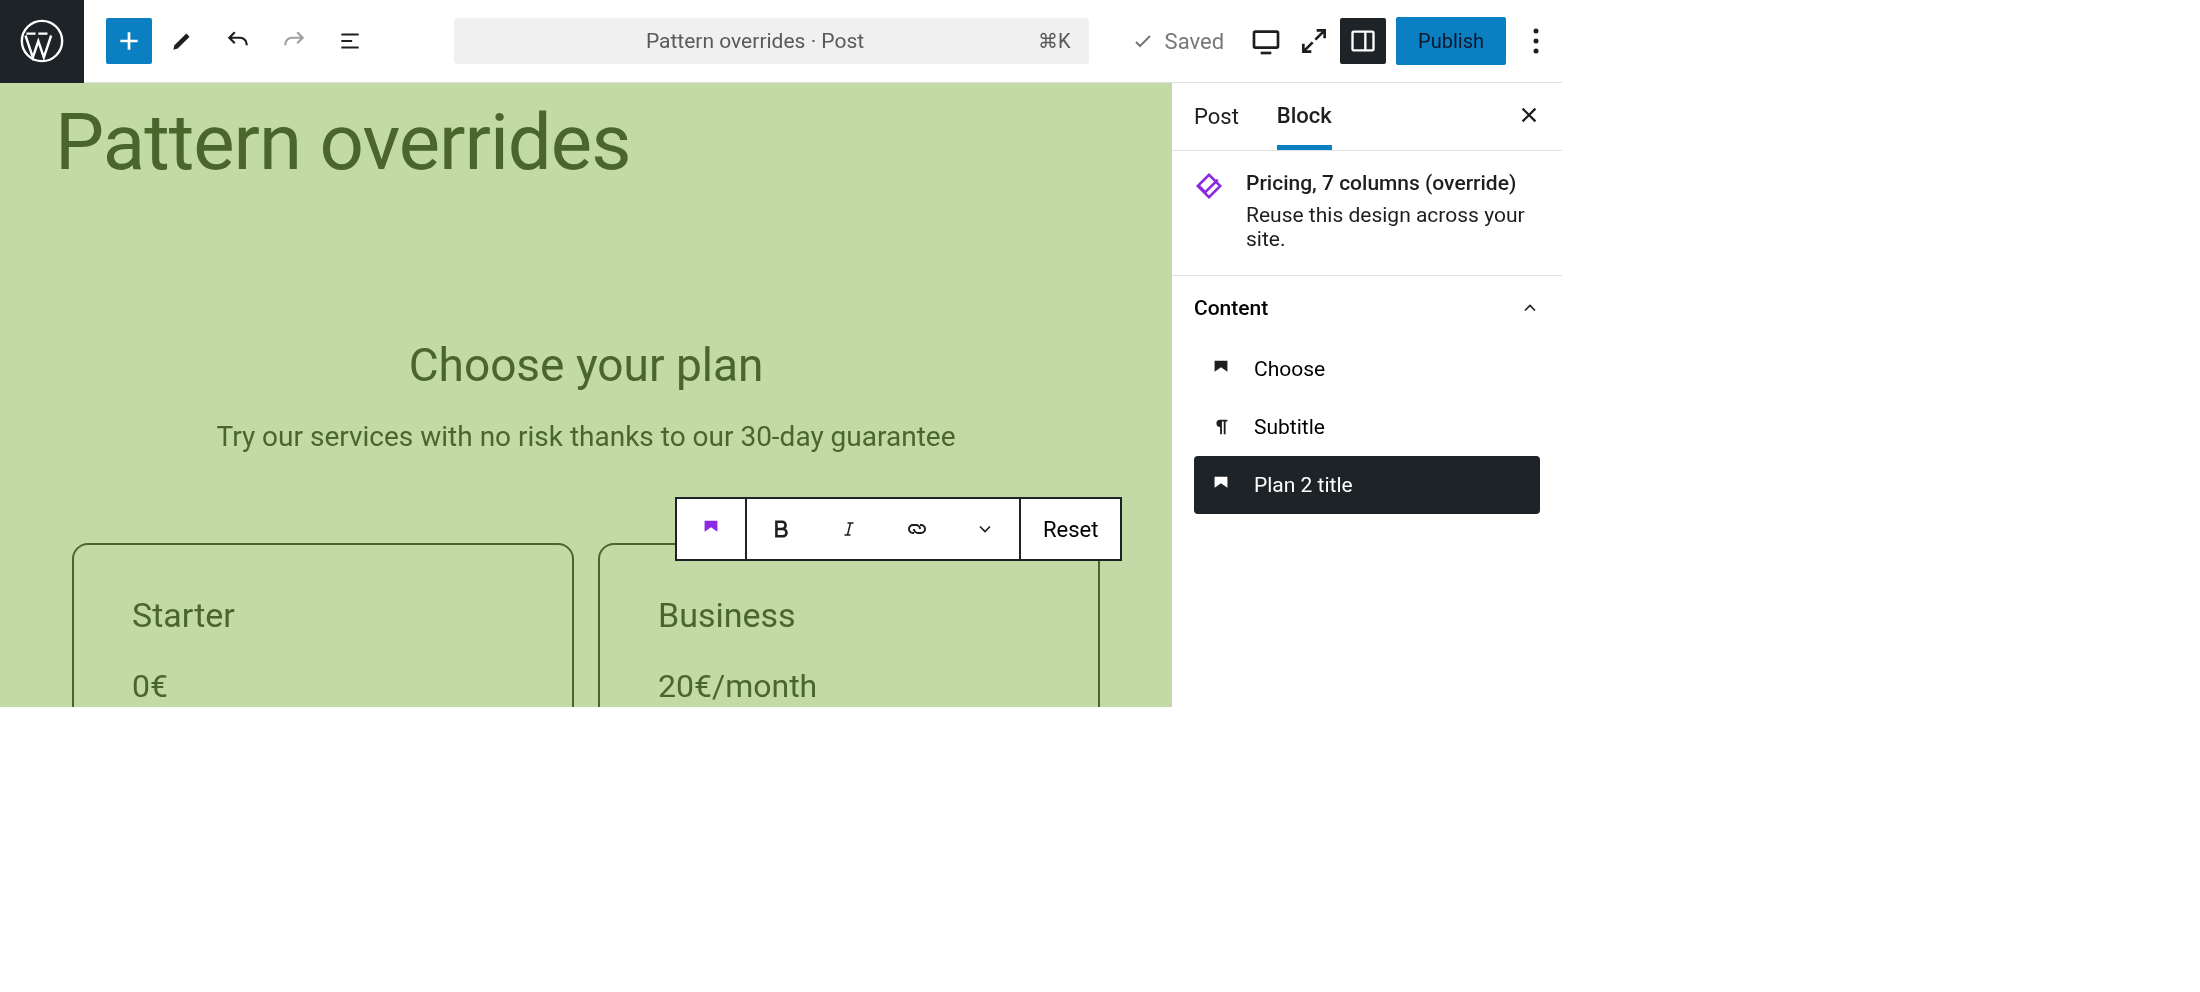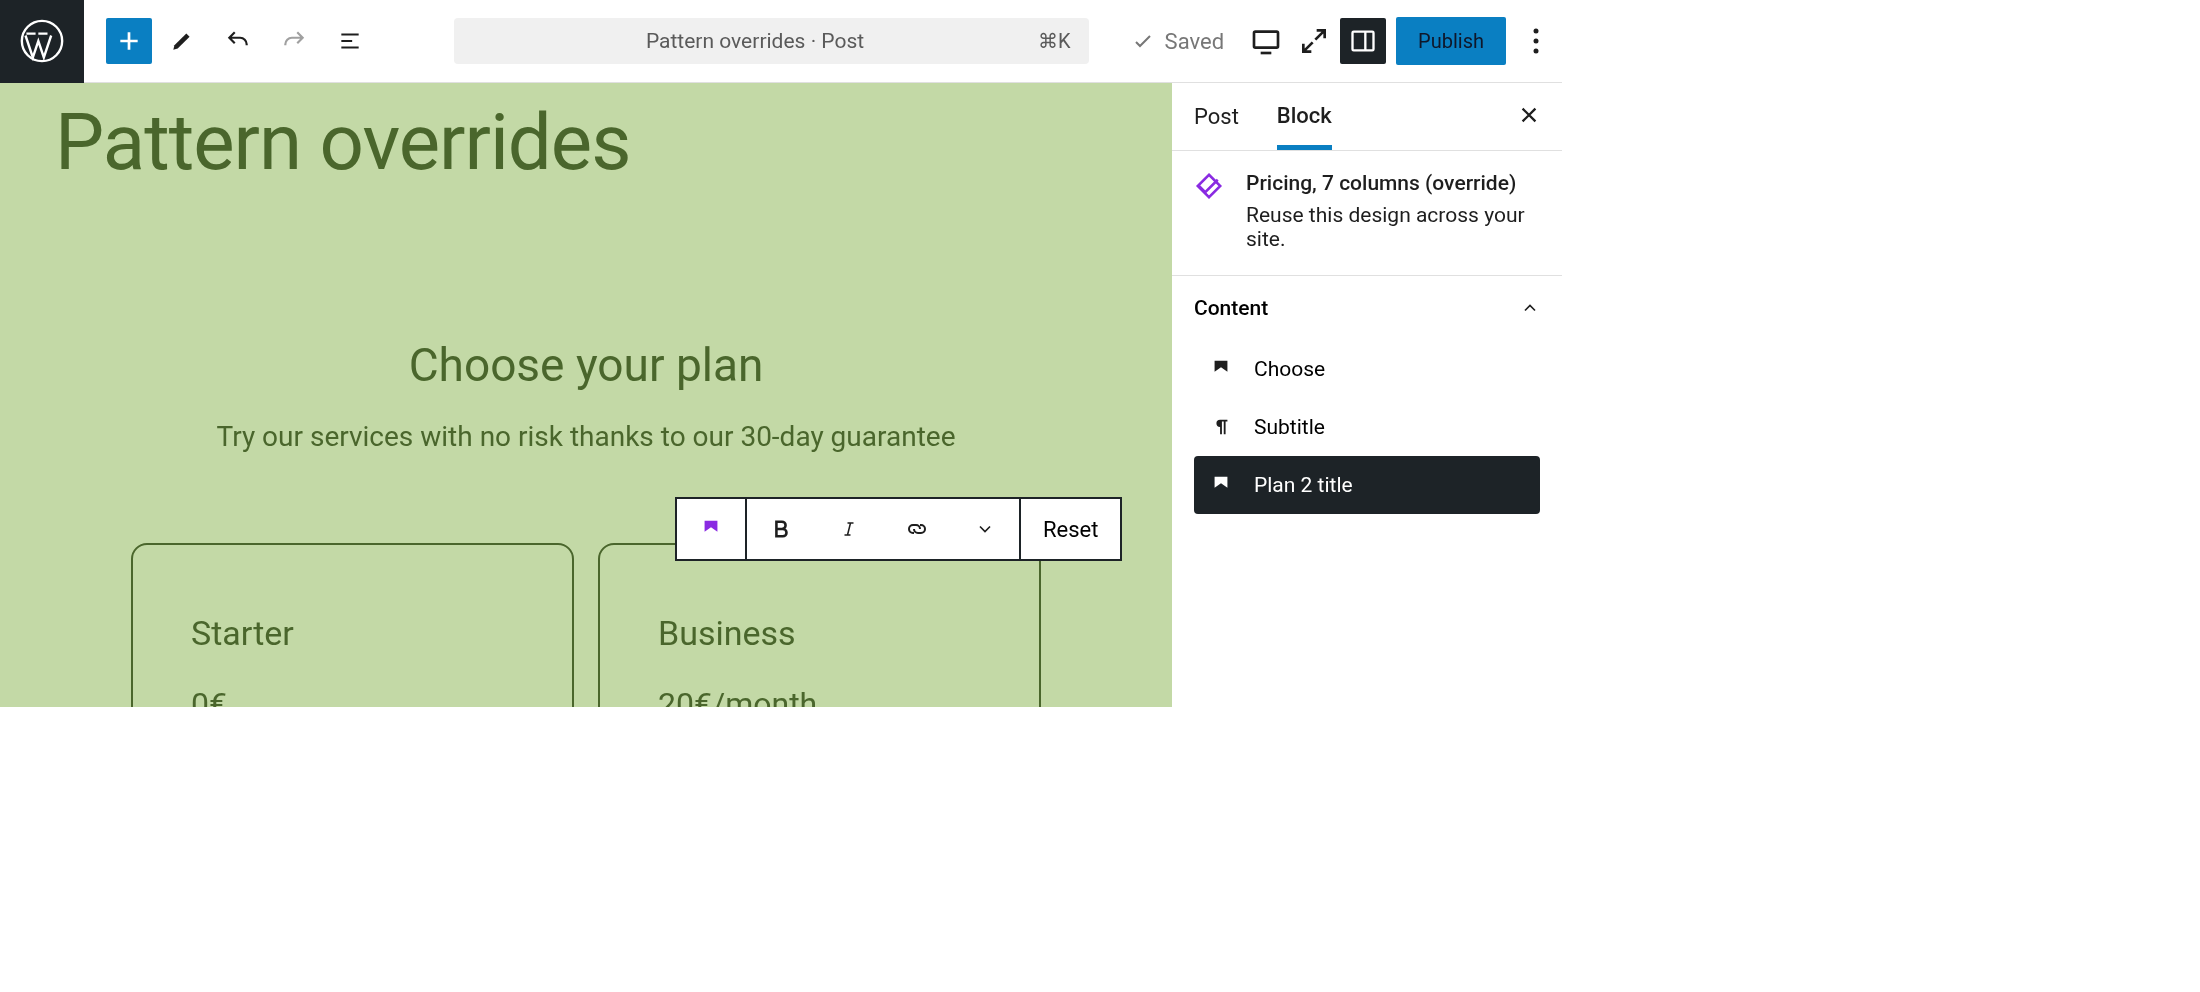--- a/index.html
+++ b/index.html
@@ -24,21 +24,21 @@
   .sidebar-toggle svg { width: 28px; height: 28px; }
   .publish-btn { background: #0a7fc2; color: #0f172a; padding: 12px 22px; font-size: 20px; border-radius: 2px; margin-left: 10px; cursor: pointer; }
   .more-btn { width: 40px; height: 48px; display: flex; align-items: center; justify-content: center; cursor: pointer; margin-left: 10px; margin-right: 6px; }
 
   .main { display: flex; height: calc(707px - 83px); }
   .canvas { flex: 1; background: #c3d9a6; padding: 0 55px; overflow: hidden; position: relative; }
   .canvas h1 { font-size: 78px; font-weight: 400; color: #4a662c; padding-top: 14px; letter-spacing: -1px; }
   .plan-heading { font-size: 46px; color: #4a662c; text-align: center; margin-top: 150px; font-weight: 400; }
   .plan-sub { font-size: 28px; color: #4a662c; text-align: center; margin-top: 28px; font-weight: 400; }
   .plans { display: flex; gap: 24px; margin-top: 90px; justify-content: center; }
-  .plan-card { width: 443px; height: 200px; border: 2px solid #4a662c; border-radius: 16px; padding: 68px 58px 20px; }
+  .plan-card { width: 502px; height: 200px; border: 2px solid #4a662c; border-radius: 16px; padding: 50px 58px 20px; }
   .plan-title { font-size: 34px; color: #4a662c; font-weight: 400; }
   .plan-price { font-size: 32px; color: #4a662c; margin-top: 32px; font-weight: 400; }
   
   .block-toolbar { position: absolute; left: 675px; top: 414px; display: flex; background: #fff; border: 2px solid #1d2327; height: 64px; }
   .bt-btn { width: 68px; display: flex; align-items: center; justify-content: center; cursor: pointer; }
   .bt-sep { width: 0; border-right: 2px solid #1d2327; }
   .bt-reset { padding: 8px 22px; display: flex; align-items: center; font-size: 22px; cursor: pointer; }
 
   .sidebar { width: 390px; background: #fff; }
   .tabs { display: flex; align-items: center; border-bottom: 1px solid #e0e0e0; height: 68px; padding: 0 22px; }

